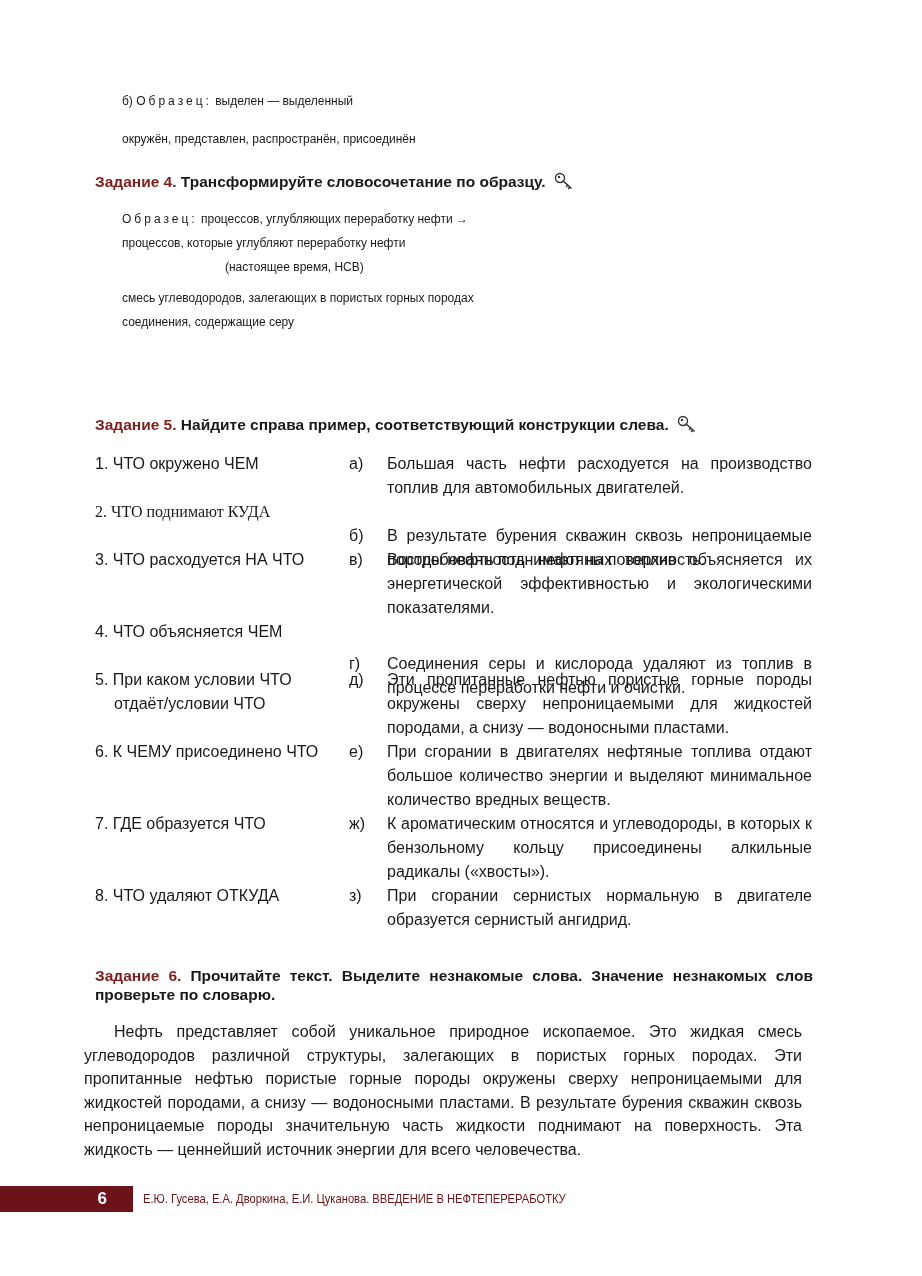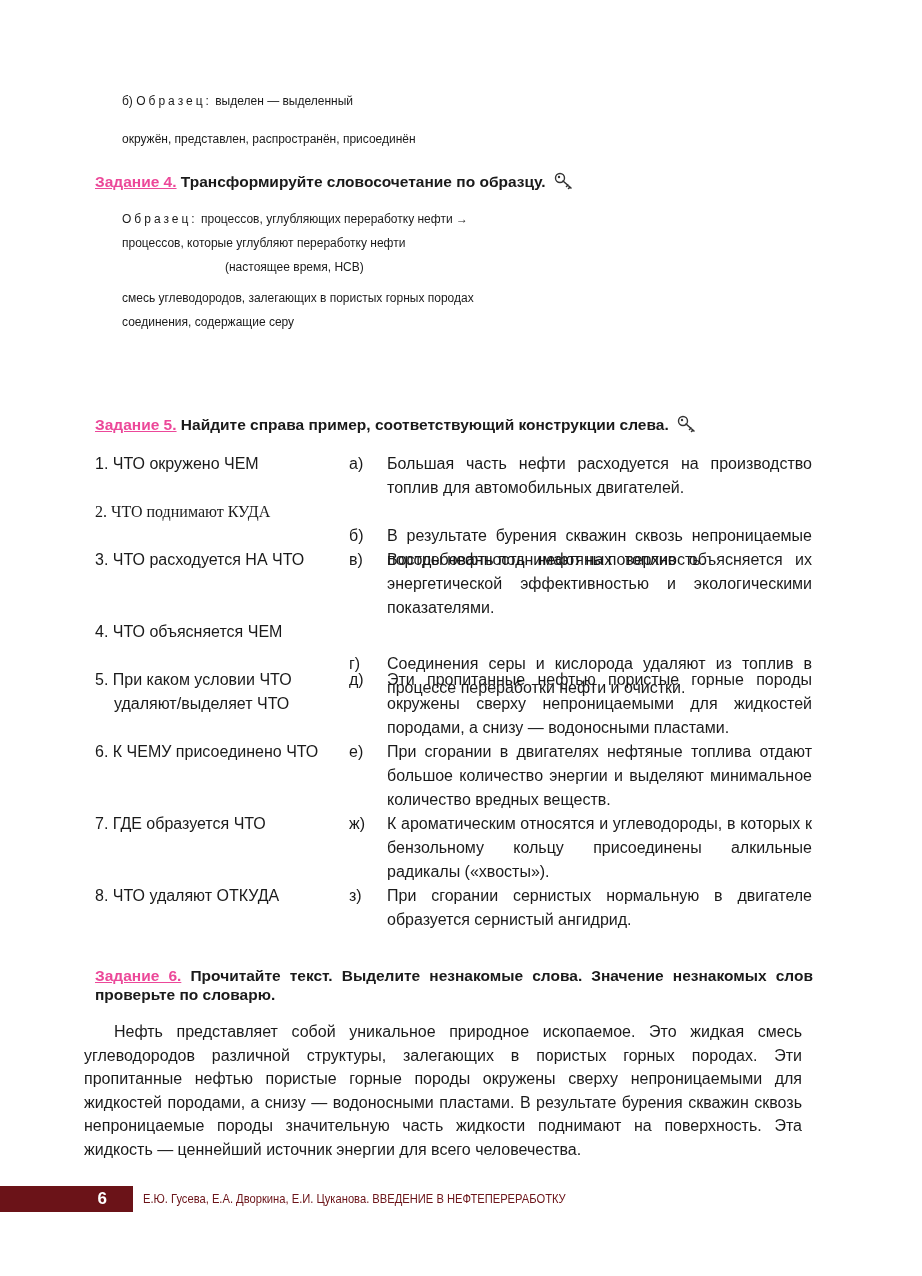--- a/index.html
+++ b/index.html
@@ -1,21 +1,21 @@
 <!DOCTYPE html>
 <html><head>
 <meta charset="utf-8">
 <style>
   html, body { margin: 0; padding: 0; background: #ffffff; }
   body { width: 922px; height: 1276px; position: relative; overflow: hidden;
          font-family: "Liberation Sans", sans-serif; color: #1a1a1a; }
   .abs { position: absolute; }
   .txt { font-size: 12px; line-height: 24px; white-space: nowrap; }
   .task-heading { font-size: 15.5px; font-weight: bold; line-height: 19px; color: #1a1a1a; }
-  .task-num { color: #ec4899; text-decoration: underline; }
+  .task-num { color: #7f1d1d; }
   .key-icon { display: inline-block; width: 20px; height: 18px; vertical-align: -3px; margin-left: 4px; }
   .spaced { letter-spacing: 3px; }
   .match-left { position: absolute; left: 95px; width: 265px; font-size: 16px; line-height: 24px; }
   .match-right { position: absolute; left: 368px; width: 444px; font-size: 16px; line-height: 24px; text-align: justify; }
   .match-right .letter { display: inline-block; width: 19px; }
   .match-right .body { padding-left: 19px; text-indent: -19px; display: block; }
   .indent2 { padding-left: 19px; display: block; }
   .para { position: absolute; left: 84px; width: 718px; font-size: 16px; line-height: 23.5px; text-align: justify; text-indent: 30px; }
   .footer-bar { position: absolute; left: 0; top: 1186px; width: 133px; height: 26px; background: #6b1318; }
   .footer-page { position: absolute; right: 26px; top: 2px; color: #ffffff; font-size: 17px; font-weight: bold; line-height: 22px; }
@@ -62,21 +62,21 @@
         <circle cx="5" cy="5" r="1.2" fill="#333"></circle>
         <path d="M9 9 L17 16 M14 13 L12.5 14.5 M16 15 L14.5 16.5" stroke="#333" stroke-width="1.6" fill="none" stroke-linecap="round"></path>
       </svg>
   </span>
 </div>
 
 <div class="match-left" style="top:452px;"><span>1.</span> <span>ЧТО окружено ЧЕМ</span></div>
 <div class="match-left" style="top:500px;font-family:Liberation Serif, serif;"><span>2.</span> <span>ЧТО поднимают КУДА</span></div>
 <div class="match-left" style="top:548px;"><span>3.</span> <span>ЧТО расходуется НА ЧТО</span></div>
 <div class="match-left" style="top:620px;"><span>4.</span> <span>ЧТО объясняется ЧЕМ</span></div>
-<div class="match-left" style="top:668px;"><span>5.</span> <span>При каком условии ЧТО</span><span class="indent2">удаляют/выделяет ЧТО</span></div>
+<div class="match-left" style="top:668px;"><span>5.</span> <span>При каком условии ЧТО</span><span class="indent2">отдаёт/условии ЧТО</span></div>
 <div class="match-left" style="top:740px;"><span>6.</span> <span>К ЧЕМУ присоединено ЧТО</span></div>
 <div class="match-left" style="top:812px;"><span>7.</span> <span>ГДЕ образуется ЧТО</span></div>
 <div class="match-left" style="top:884px;"><span>8.</span> <span>ЧТО удаляют ОТКУДА</span></div>
 
 <div class="match-right" style="top:452px;">
     <span class="body"><span class="letter">а)</span><span>Большая часть нефти расходуется на производство топлив для автомобильных двигателей.</span></span>
   </div>
 <div class="match-right" style="top:524px;">
     <span class="body"><span class="letter">б)</span><span>В результате бурения скважин сквозь непроницаемые породы нефть поднимают на поверхность.</span></span>
   </div>

